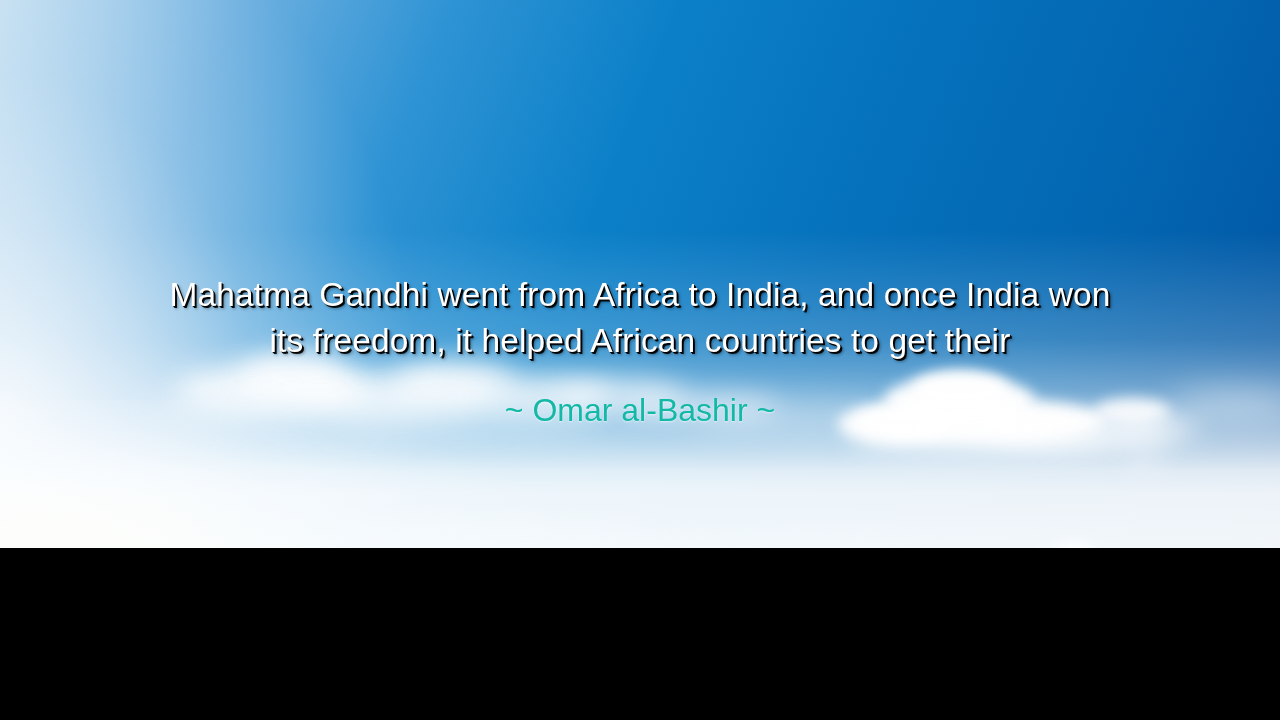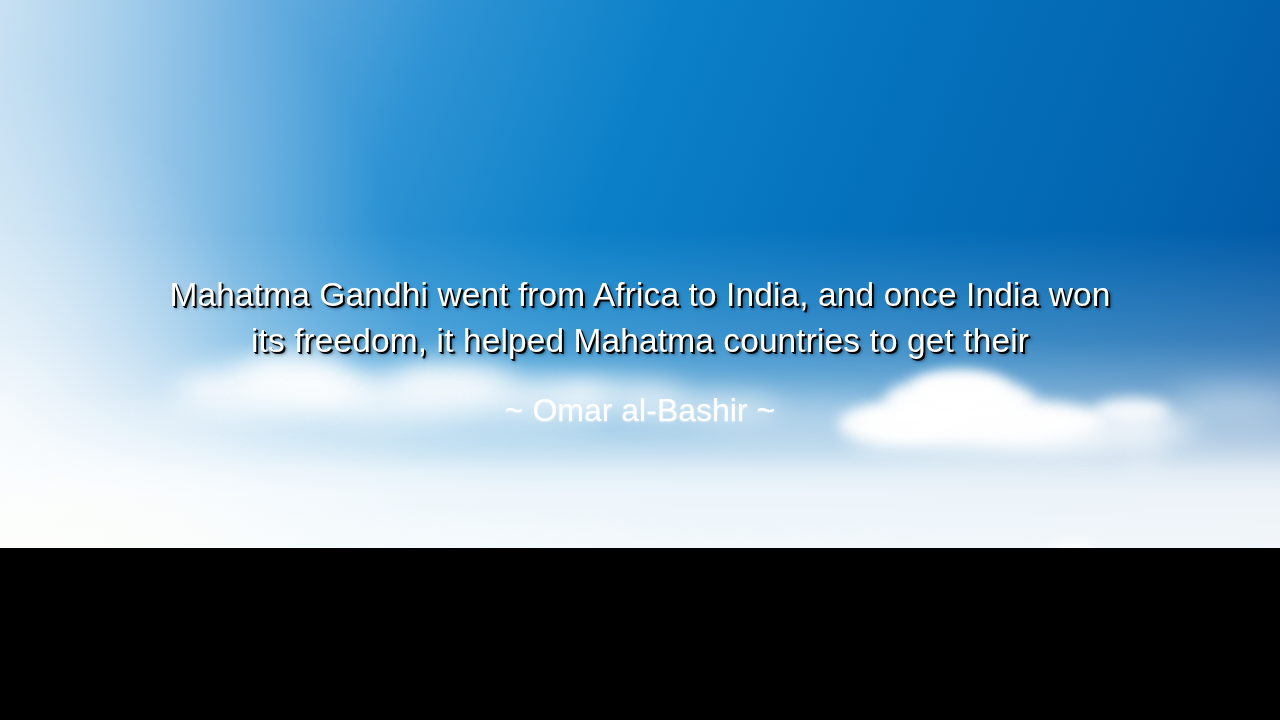--- a/index.html
+++ b/index.html
@@ -111,21 +111,21 @@
     text-shadow:
       2px 2px 0 rgba(0,0,0,0.92),
       1px 1px 0 rgba(0,0,0,0.85),
       3px 3px 3px rgba(0,0,0,0.35);
   }
   .author-text {
     margin: 0;
     padding-top: 26px;
     font-size: 32px;
     line-height: 40px;
-    color: #ffffff;
+    color: #14b8a6;
     text-shadow: 0 1px 2px rgba(255,255,255,0.55);
   }
 </style>
 </head>
 <body>
 
 <div id="stage">
 
   <div class="sky-base"></div>
   <div class="sky-haze-left"></div>
@@ -217,17 +217,17 @@
                C840,102 900,116 970,120 C1040,124 1100,112 1170,110
                C1220,109 1255,116 1280,120 L1280,130 L0,130 Z" fill="#6f9e42" opacity="0.85"></path>
 
       <path d="M600,130 C612,120 634,116 648,110 C662,104 660,96 644,92 C628,88 612,90 604,86" fill="none" stroke="#8c7f86" stroke-width="3.2" stroke-linecap="round" opacity="0.92"></path>
       <path d="M604,86 C596,82 580,82 566,84" fill="none" stroke="#7d8a6a" stroke-width="2" stroke-linecap="round" opacity="0.55"></path>
     </svg>
   </div>
 
   <div class="quote-block">
     <p class="quote-text">Mahatma Gandhi went from Africa to India, and once India won</p>
-    <p class="quote-text">its freedom, it helped Mahatma countries to get their</p>
+    <p class="quote-text">its freedom, it helped African countries to get their</p>
     <p class="author-text">~ Omar al-Bashir ~</p>
   </div>
 
 </div>
 
 </body></html>

